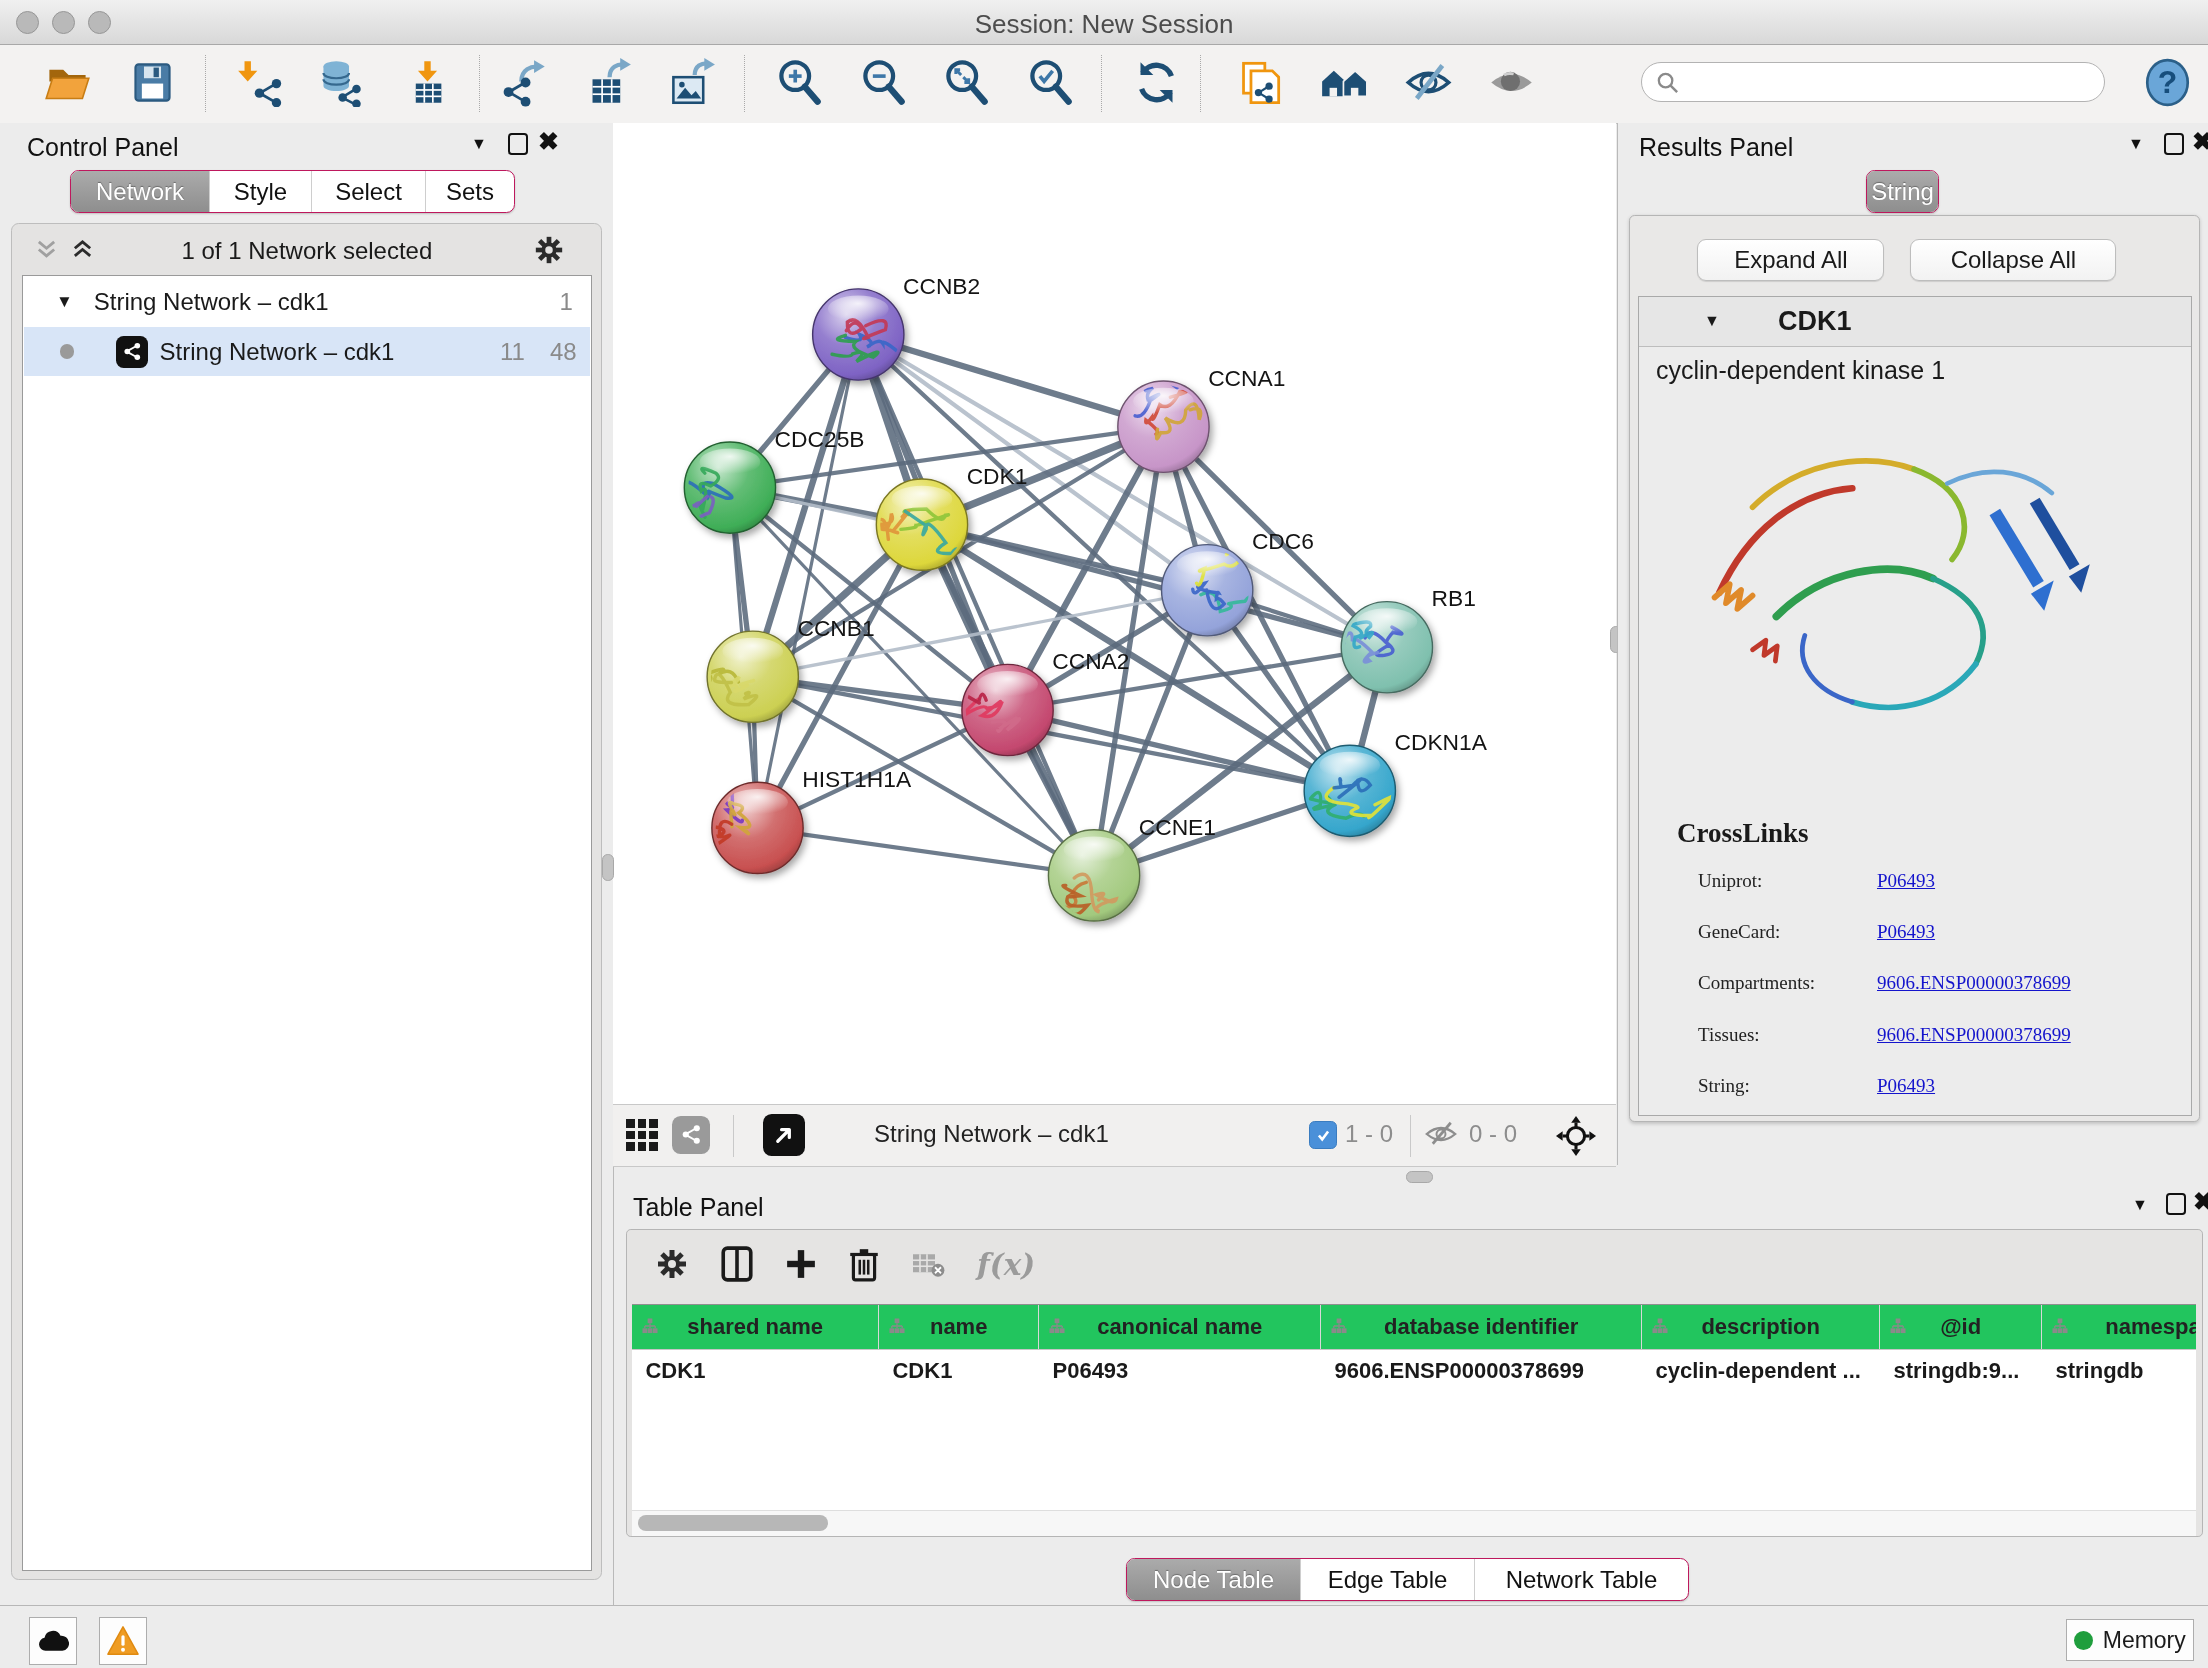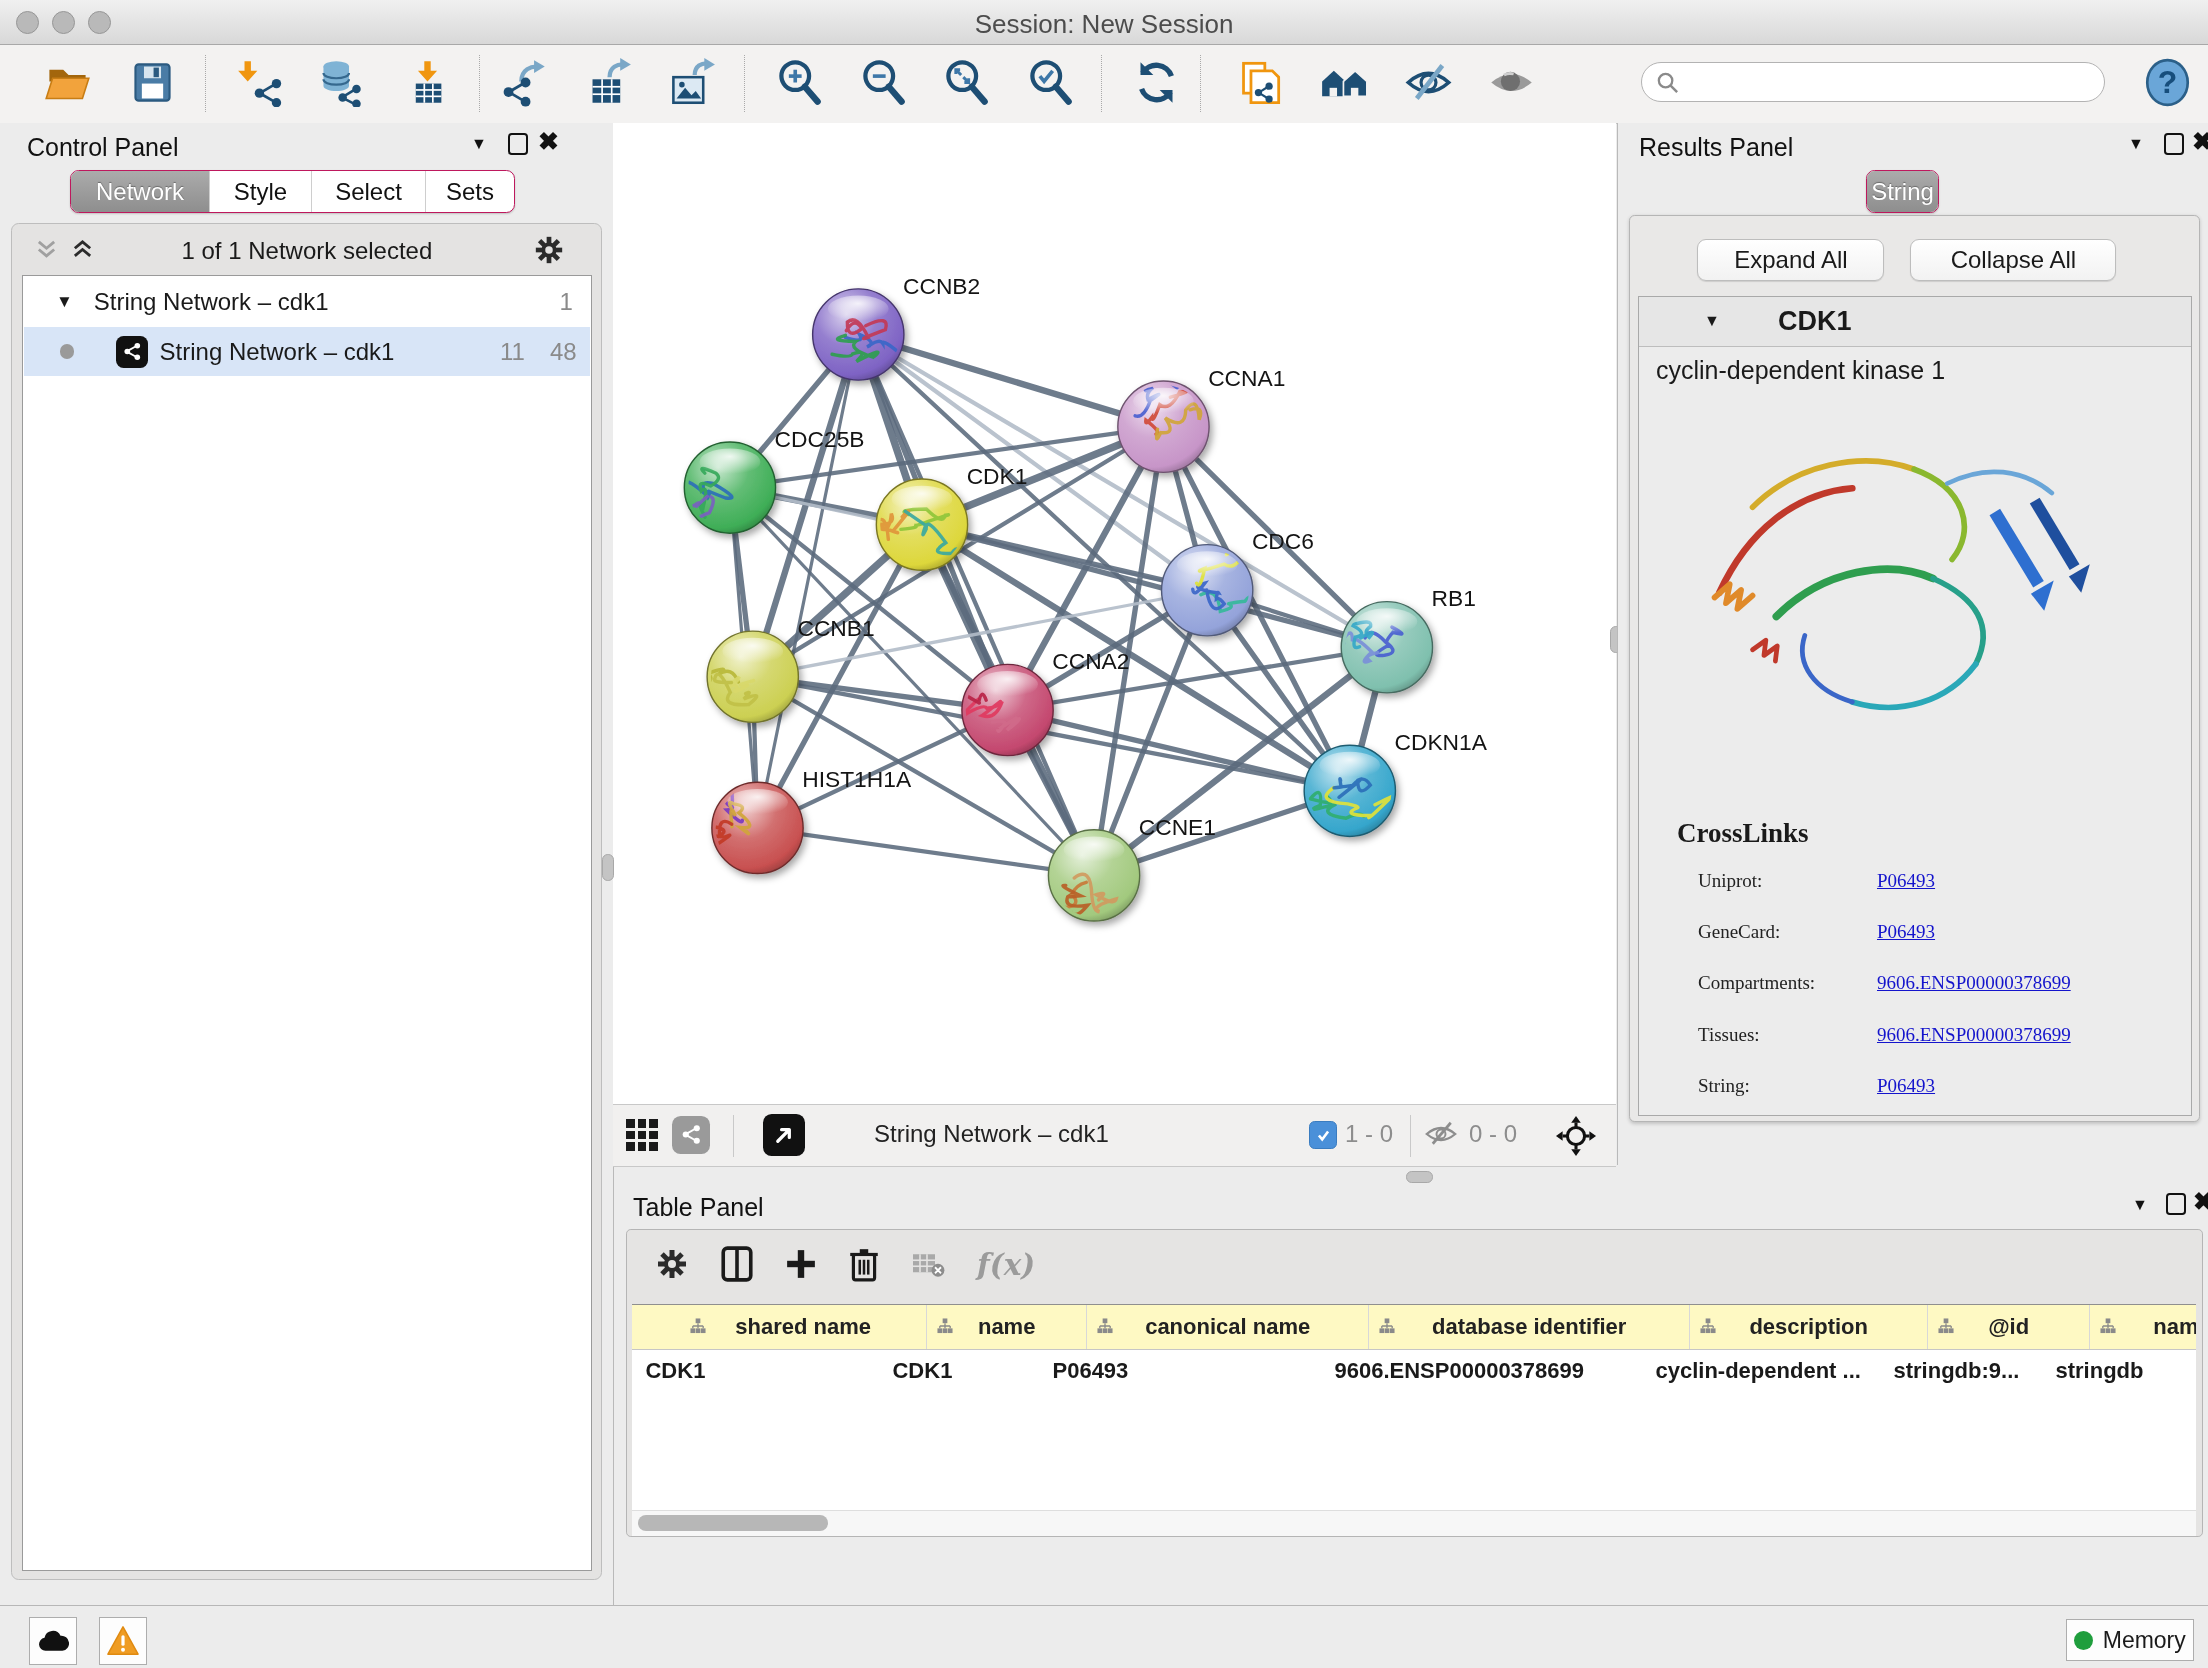--- a/index.html
+++ b/index.html
@@ -72,21 +72,21 @@
   .clv{color:#1414cc;text-decoration:underline;cursor:pointer;}
 
   
   .grip{background:#c4c4c4;border:1px solid #a8a8a8;border-radius:5.7px;}
 
   
   .tpanel{left:616px;top:1187px;width:1592px;height:418px;background:#ececec;}
   .tgray{left:9.5px;top:42px;width:1575px;height:306px;background:#e5e4e3;border:1px solid #b5b5b5;border-radius:4.8px;font-weight:bold;}
   .ttool{height:68px;display:flex;align-items:center;gap:32px;padding-left:28.5px;}
   .ttable{left:5.7px;top:74px;width:1564px;height:205px;background:#fff;border-top:1px solid #8f8f8f;overflow:hidden;}
-  .thead{display:flex;height:44px;background:#fef9c3;border-bottom:1px solid #c6c6c6;padding-left:48px;}
+  .thead{display:flex;height:44px;background:#22c55e;border-bottom:1px solid #c6c6c6;}
   .th{display:flex;align-items:center;justify-content:center;position:relative;border-right:1px solid #d8d8d8;
       font-size:22px;color:#222;box-sizing:border-box;flex:none;}
   .th svg{position:absolute;left:9.5px;top:13.3px;}
   .trdata{display:flex;height:42px;align-items:center;}
   .td{font-size:22px;padding-left:13.3px;box-sizing:border-box;flex:none;white-space:nowrap;overflow:hidden;}
   .tscroll{left:5.7px;top:280px;width:1564px;height:25px;background:#f7f7f7;border-top:1px solid #dedede;}
   .thumb{left:5.7px;top:3.8px;width:190px;height:16px;background:#b7b7b7;border-radius:8.6px;}
   .fx{font-family:"DejaVu Serif",serif;font-style:italic;font-size:29.5px;color:#9b9b9b;}
 
   
@@ -882,20 +882,25 @@
         <div class="td" style="width:238px">cyclin-dependent ...</div>
         <div class="td" style="width:162px">stringdb:9...</div>
         <div class="td" style="width:247px">stringdb</div>
       </div>
     </div>
     <div class="abs tscroll">
       <div class="abs thumb"></div>
     </div>
   </div>
 
+  <div class="abs seg" style="left:510px;top:371px">
+    <div class="active" style="width:173px">Node Table</div>
+    <div style="width:173px">Edge Table</div>
+    <div style="width:213px">Network Table</div>
+  </div>
 </div>
 
 <div class="abs statusbar">
   <div class="abs sbox" style="left:28.5px">
     <svg width="32" height="25" viewBox="0 0 34 26">
         <path d="M9 24a7 7 0 0 1-1-13.9A9 9 0 0 1 25 8a6.5 6.5 0 0 1 2 16z" fill="#111"></path>
       </svg>
   </div>
   <div class="abs sbox" style="left:99px">
     <svg width="34" height="32" viewBox="0 0 36 34">

